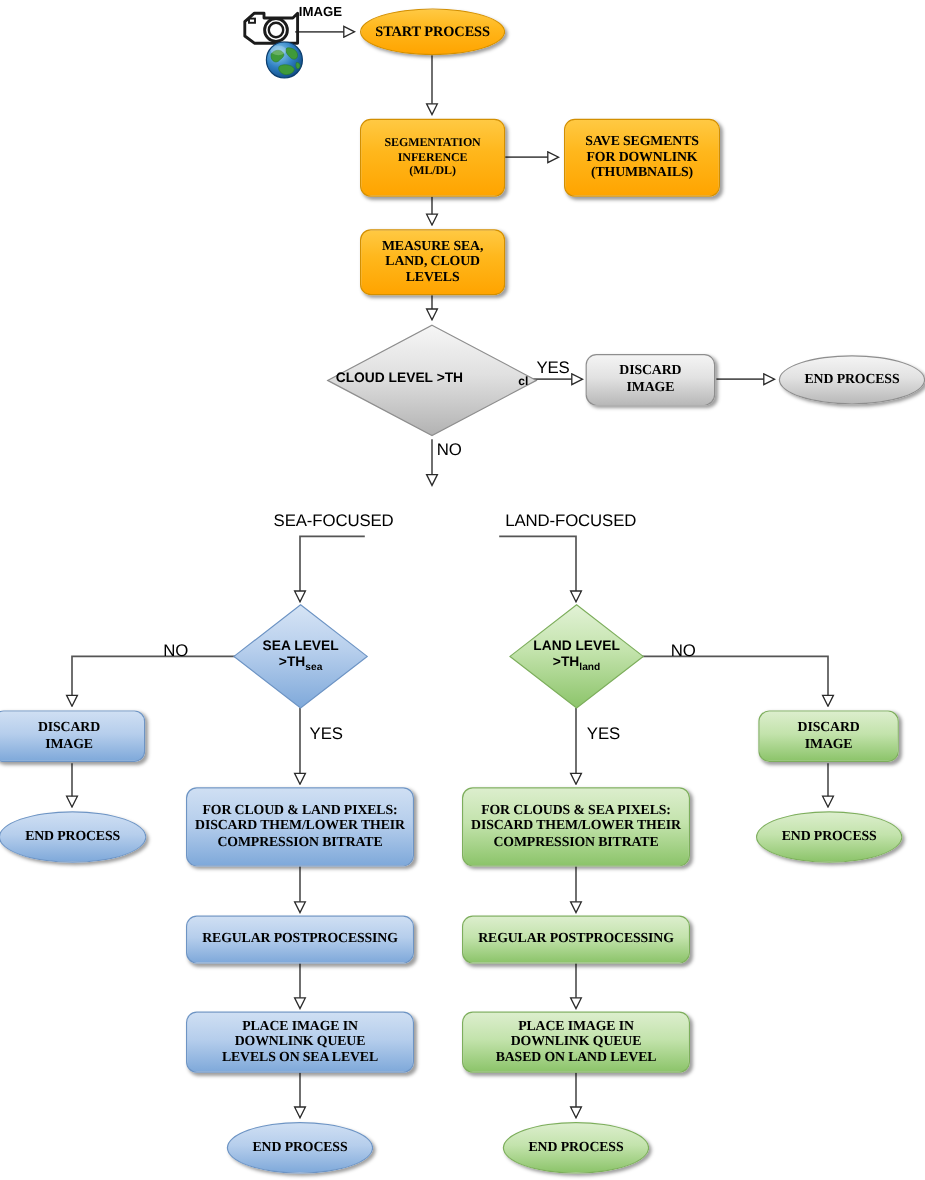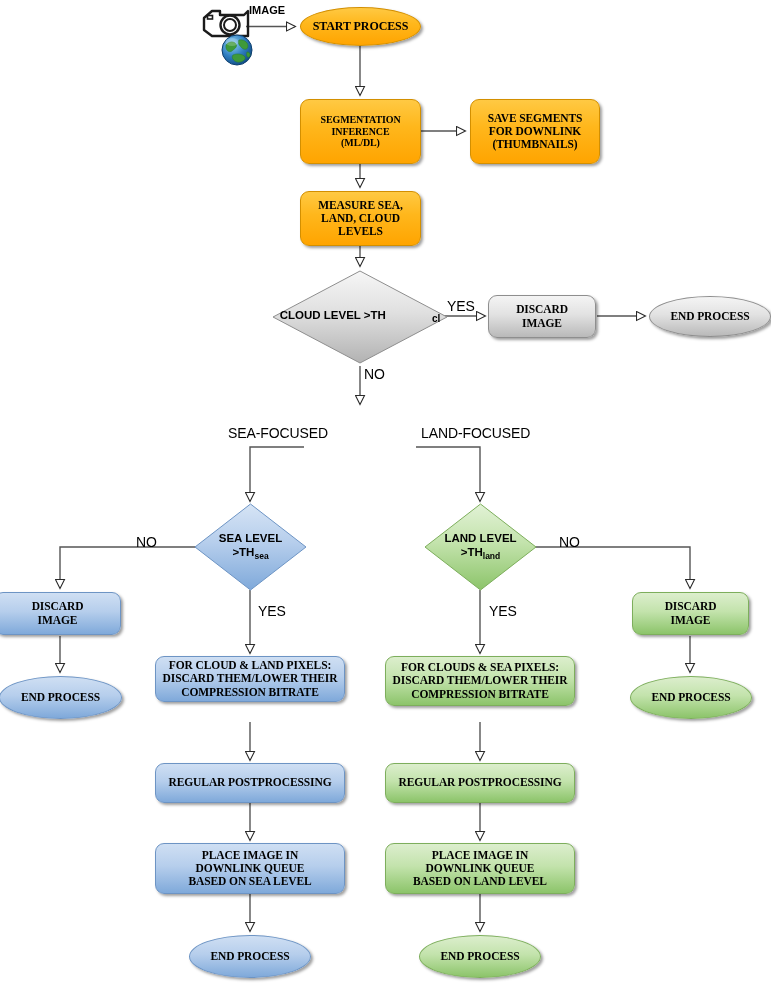--- a/index.html
+++ b/index.html
@@ -315,49 +315,49 @@
     <div>
       <span>DISCARD</span><br>
       <span>IMAGE</span>
     </div>
   </div>
 
   <div class="node ellipse green" style="left:630px; top:676px; width:122px; height:43px; font-size:11.5px;">
     <span class="txt">END PROCESS</span>
   </div>
 
-  <div class="node rect blue" style="left:155px; top:656px; width:190px; height:46px; font-size:11.5px;">
+  <div class="node rect blue" style="left:155px; top:656px; width:190px; height:66px; font-size:11.5px;">
     <div>
       <span>FOR CLOUD &amp; LAND PIXELS:</span><br>
       <span>DISCARD THEM/LOWER THEIR</span><br>
       <span>COMPRESSION BITRATE</span>
     </div>
   </div>
 
-  <div class="node rect green" style="left:385px; top:656px; width:190px; height:50px; font-size:11.5px;">
+  <div class="node rect green" style="left:385px; top:656px; width:190px; height:66px; font-size:11.5px;">
     <div>
       <span>FOR CLOUDS &amp; SEA PIXELS:</span><br>
       <span>DISCARD THEM/LOWER THEIR</span><br>
       <span>COMPRESSION BITRATE</span>
     </div>
   </div>
 
   <div class="node rect blue" style="left:155px; top:763px; width:190px; height:40px; font-size:11.5px;">
     <span class="txt">REGULAR POSTPROCESSING</span>
   </div>
 
   <div class="node rect green" style="left:385px; top:763px; width:190px; height:40px; font-size:11.5px;">
     <span class="txt">REGULAR POSTPROCESSING</span>
   </div>
 
   <div class="node rect blue" style="left:155px; top:843px; width:190px; height:51px; font-size:11.5px;">
     <div>
       <span>PLACE IMAGE IN</span><br>
       <span>DOWNLINK QUEUE</span><br>
-      <span>BASED ON SEA LEVEL</span>
+      <span>LEVELS ON SEA LEVEL</span>
     </div>
   </div>
 
   <div class="node rect green" style="left:385px; top:843px; width:190px; height:51px; font-size:11.5px;">
     <div>
       <span>PLACE IMAGE IN</span><br>
       <span>DOWNLINK QUEUE</span><br>
       <span>BASED ON LAND LEVEL</span>
     </div>
   </div>

